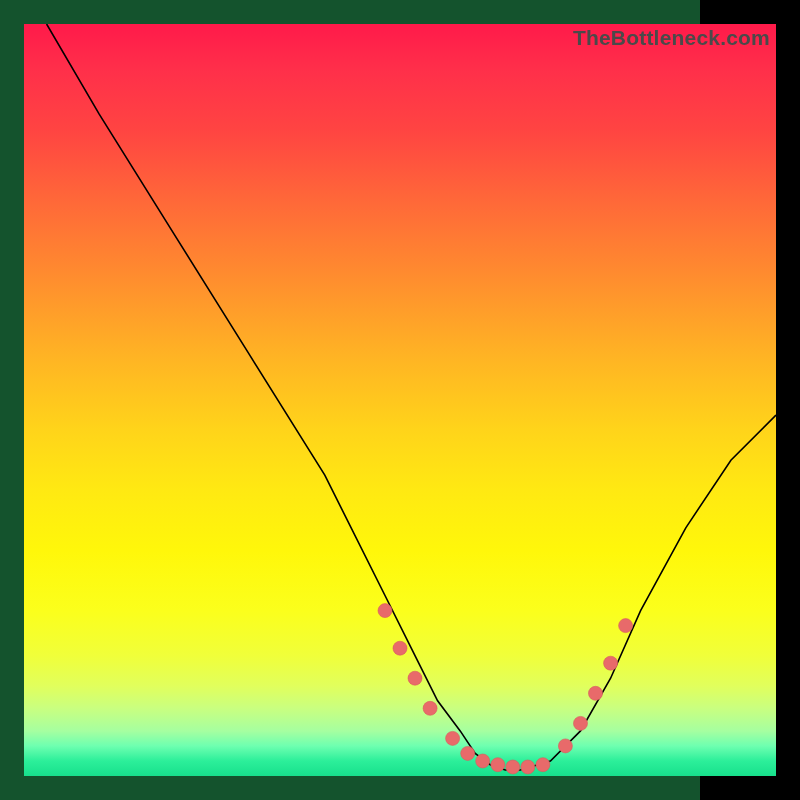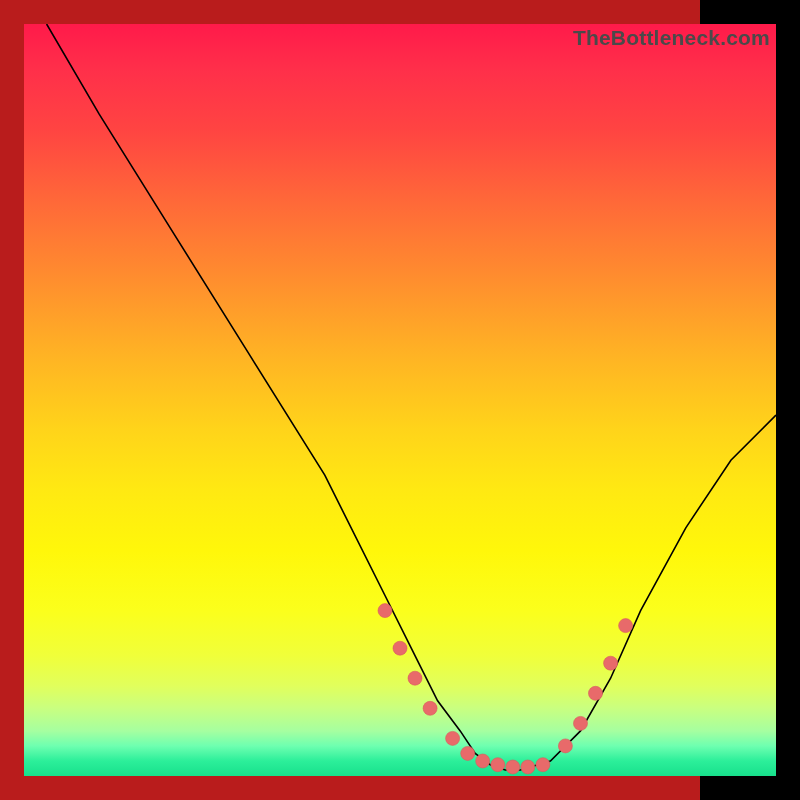--- a/index.html
+++ b/index.html
@@ -1,21 +1,21 @@
 <!DOCTYPE html>
 <html><head>
 <meta charset="utf-8">
 <style>
   * { margin: 0; padding: 0; box-sizing: border-box; }
   html, body { width: 800px; height: 800px; overflow: hidden; background: #000; }
   .frame {
     position: relative;
     width: 700px;
     height: 800px;
-    background: #b91c1c;
+    background: #14532d;
   }
   .plot-area {
     position: absolute;
     left: 24px;
     top: 24px;
     width: 752px;
     height: 752px;
     background: linear-gradient(to bottom,
       #ff1a4a 0%,
       #ff2f4a 6%,

